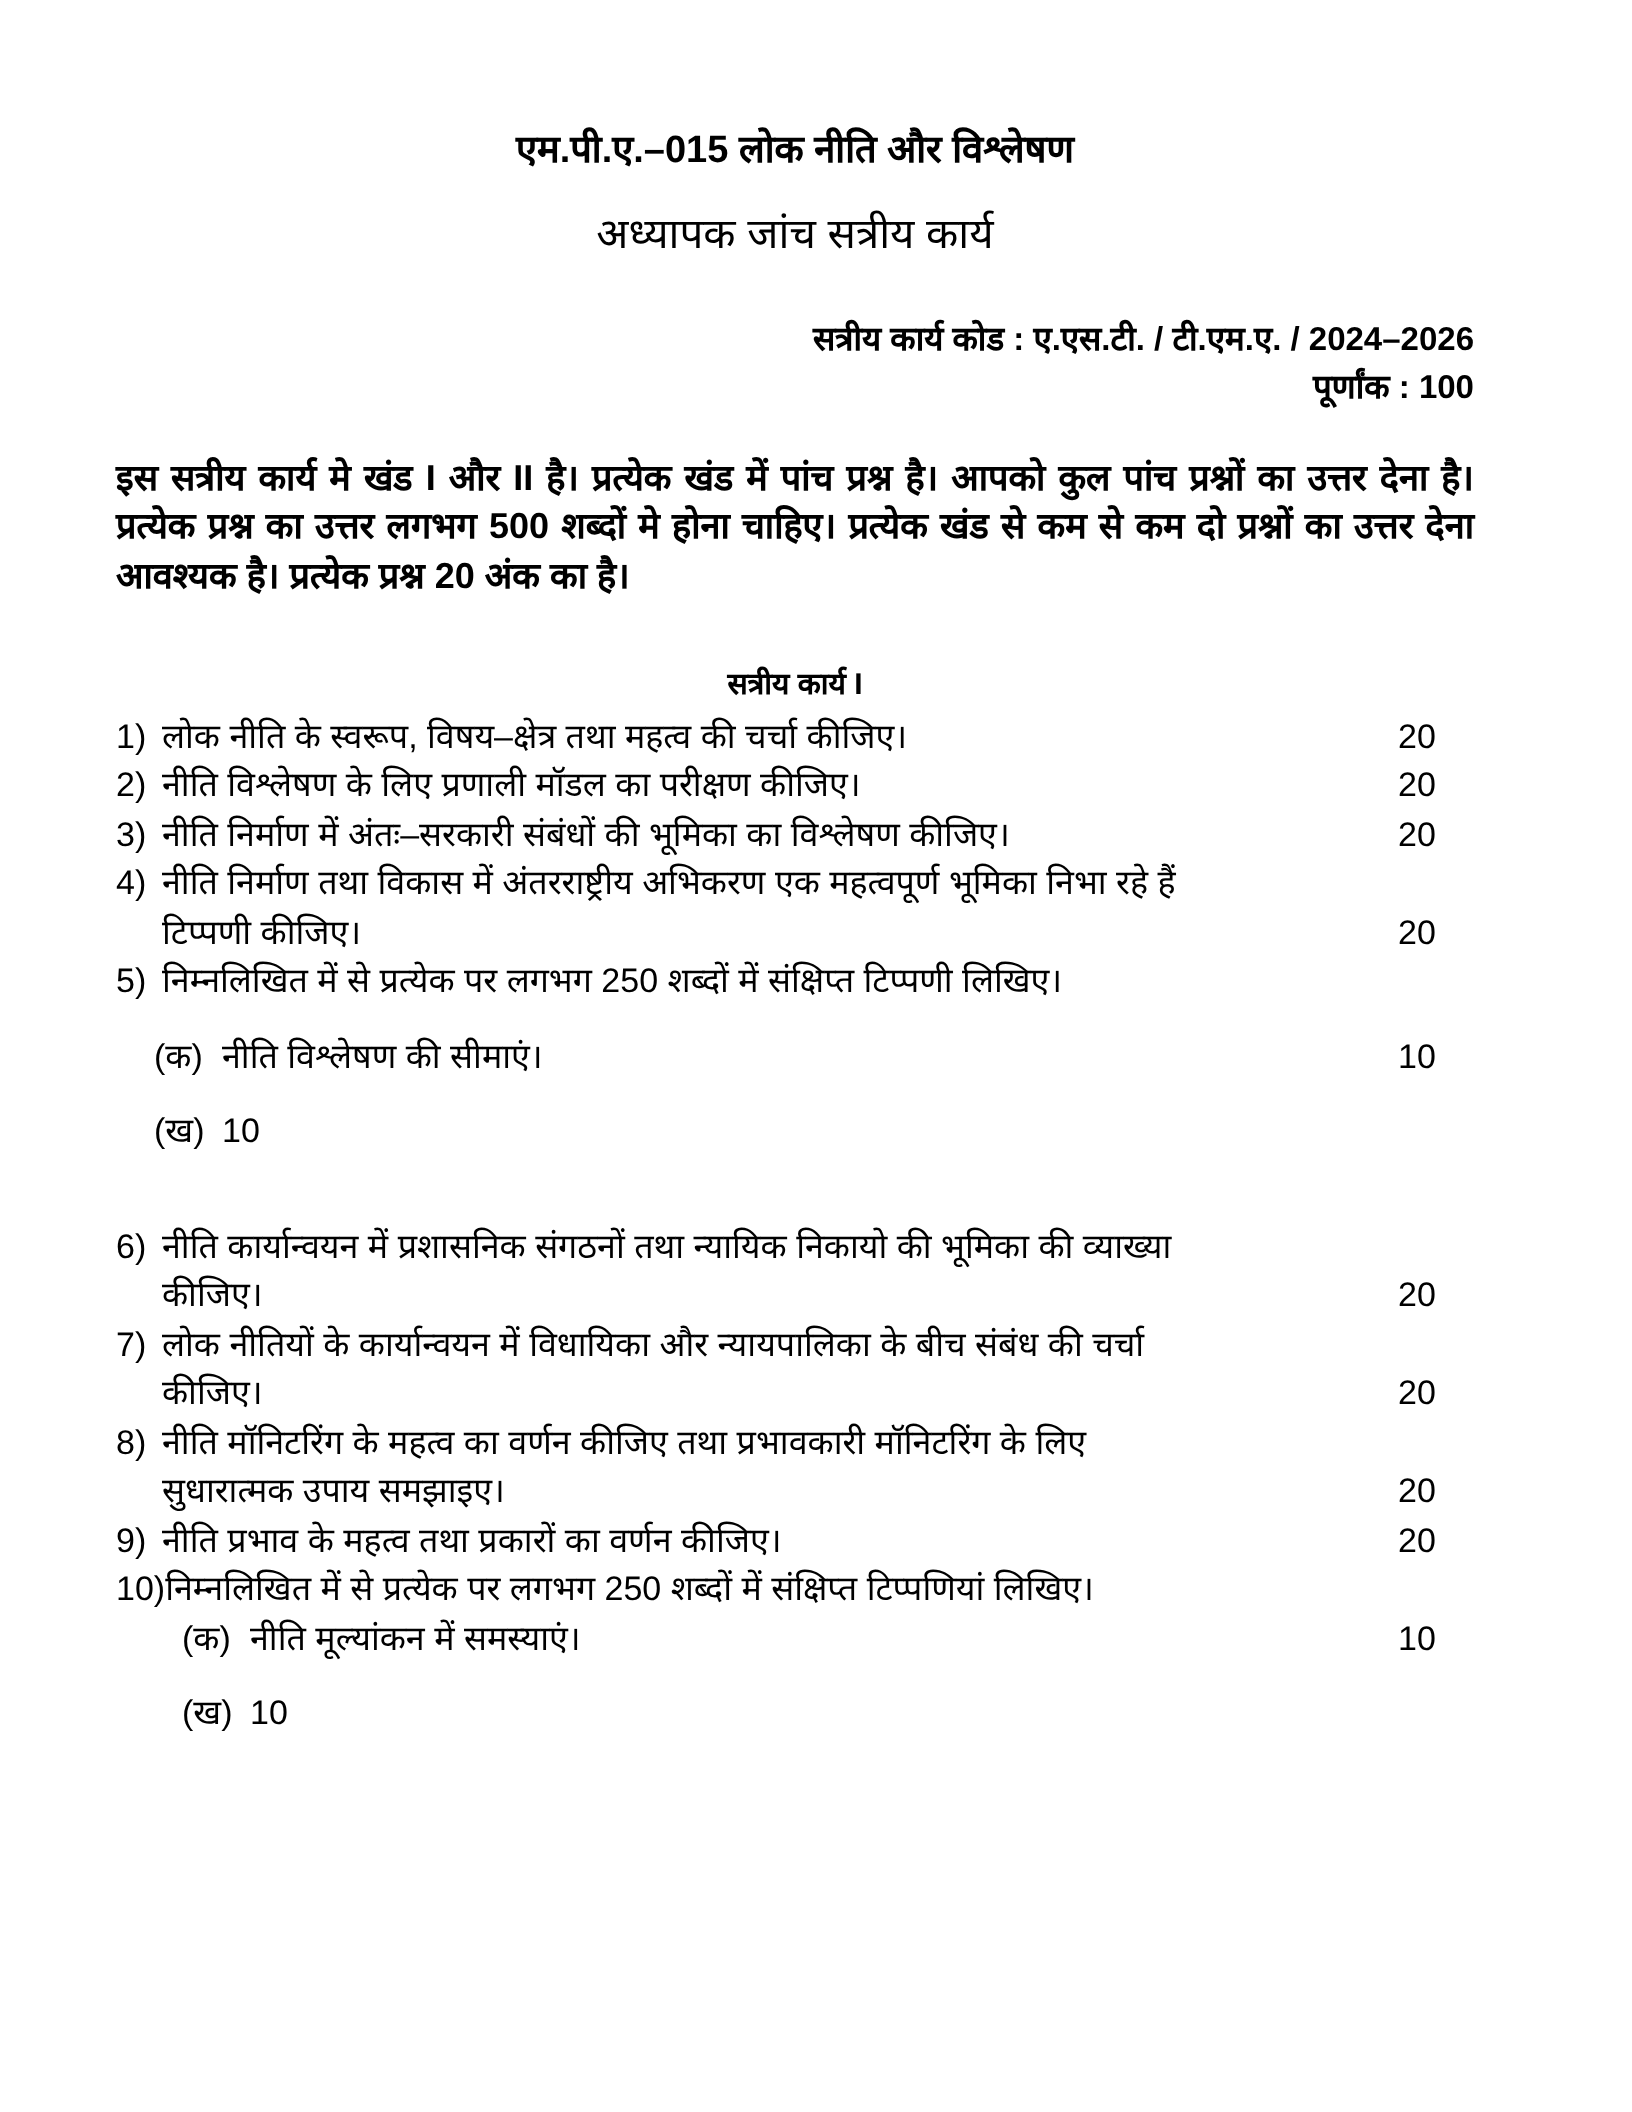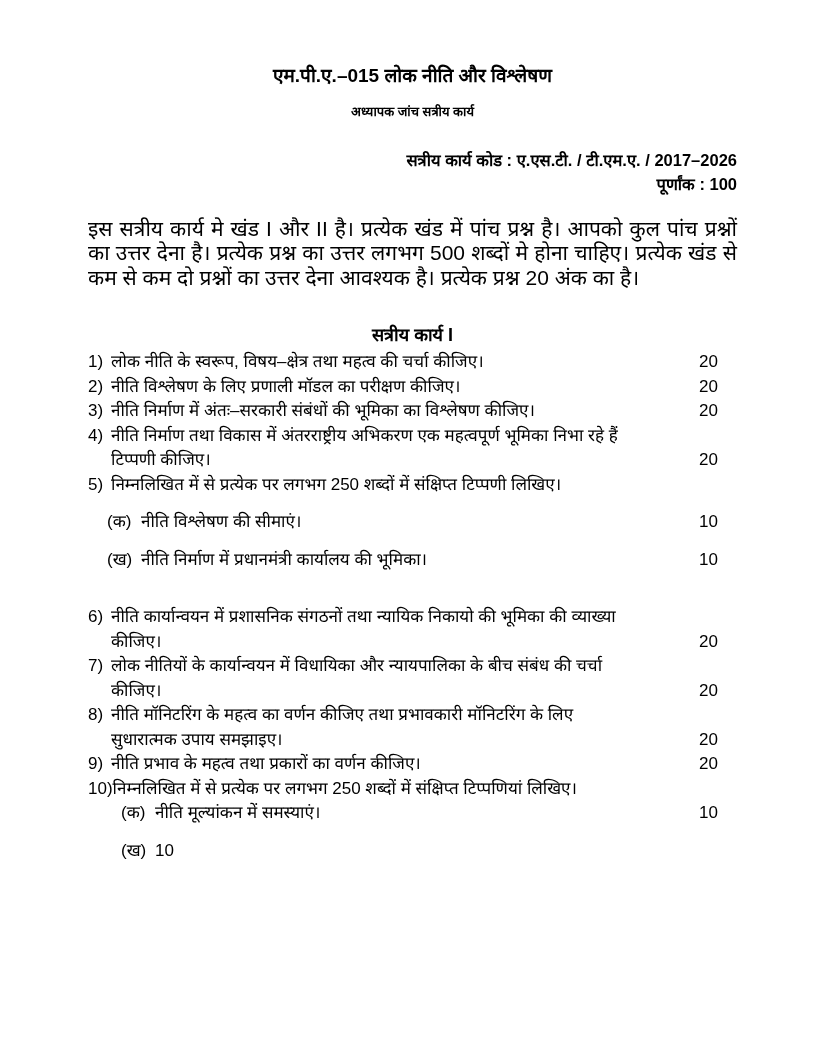--- a/index.html
+++ b/index.html
@@ -11,57 +11,57 @@
     width: 816px;
     height: 1056px;
     color: #000000;
     font-family: "Liberation Sans", sans-serif;
     overflow: hidden;
   }
   .page {
     box-sizing: border-box;
     width: 816px;
     height: 1008px;
-    padding: 64px 79px 40px 88px;
+    padding: 64px 79px 40px 58px;
   }
   .doc-title {
     margin: 0;
     font-size: 19px;
     font-weight: bold;
     text-align: center;
     line-height: 1.3;
   }
   .doc-subtitle {
     margin: 15px 0 0 0;
-    font-size: 13px;
-    font-weight: bold;
+    font-size: 21px;
+    font-weight: normal;
     text-align: center;
     line-height: 1.3;
   }
   .meta {
     margin-top: 27px;
     text-align: right;
     font-weight: bold;
     font-size: 16.5px;
     line-height: 24px;
   }
   .instructions {
     margin: 21px 0 0 0;
-    font-weight: normal;
-    font-size: 21px;
+    font-weight: bold;
+    font-size: 18px;
     line-height: 24.5px;
     text-align: justify;
   }
   .sec {
     margin-top: 33px;
   }
   .sec-heading {
     margin: 0 0 3px 0;
     text-align: center;
-    font-size: 18px;
+    font-size: 15px;
     font-weight: bold;
     line-height: 1.35;
   }
   .items {
     font-size: 17px;
     line-height: 24.5px;
   }
   .q-item { margin: 0; }
   .q-item.spaced { margin-top: 13px; }
   .q-line {
@@ -86,21 +86,21 @@
   }
 </style>
 </head>
 <body>
 
 <div class="page">
   <h1 class="doc-title">एम.पी.ए.–015 लोक नीति और विश्लेषण</h1>
   <h2 class="doc-subtitle">अध्यापक जांच सत्रीय कार्य</h2>
 
   <div class="meta">
-    <div>सत्रीय कार्य कोड : ए.एस.टी. / टी.एम.ए. / 2017–2026</div>
+    <div>सत्रीय कार्य कोड : ए.एस.टी. / टी.एम.ए. / 2024–2026</div>
     <div>पूर्णांक : 100</div>
   </div>
 
   <p class="instructions">इस सत्रीय कार्य मे खंड I और II है। प्रत्येक खंड में पांच प्रश्न है। आपको कुल पांच प्रश्नों का उत्तर  देना है। प्रत्येक प्रश्न का उत्तर लगभग 500 शब्दों मे होना चाहिए। प्रत्येक खंड से कम से कम दो प्रश्नों का उत्तर देना आवश्यक है। प्रत्येक प्रश्न 20 अंक का है।</p>
 
   <div id="sections">
       <section class="sec sec-0">
         <h3 class="sec-heading">सत्रीय कार्य I</h3>
         <div class="items">
           <div class="q-item">
@@ -146,21 +146,20 @@
           <div class="q-item sub spaced">
             <div class="q-line">
               <span class="q-no">(क)</span>
               <span class="q-text">नीति विश्लेषण की सीमाएं।</span>
               <span class="q-marks">10</span>
             </div>
           </div>
           <div class="q-item sub spaced">
             <div class="q-line">
               <span class="q-no">(ख)</span>
-              <span class="q-text">नीति निर्माण में प्रधानमंत्री कार्यालय की भूमिका।</span>
               <span class="q-marks">10</span>
             </div>
           </div>
         </div>
       </section>
       <section class="sec sec-1">
         <div class="items">
           <div class="q-item">
             <div class="q-line">
               <span class="q-no">6)</span>

